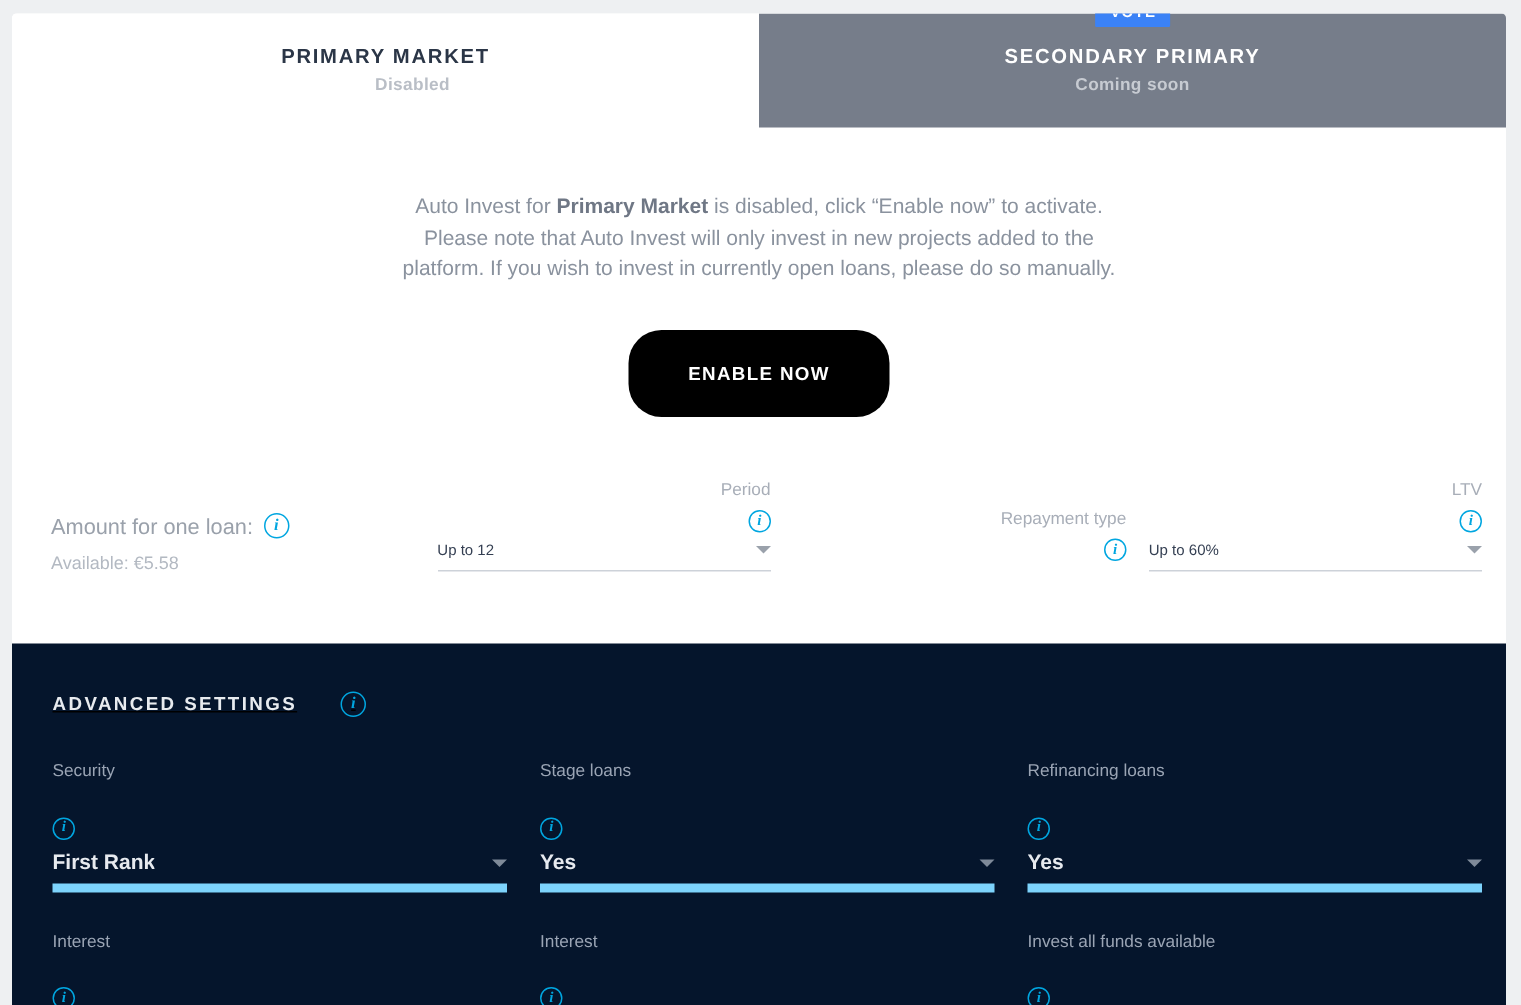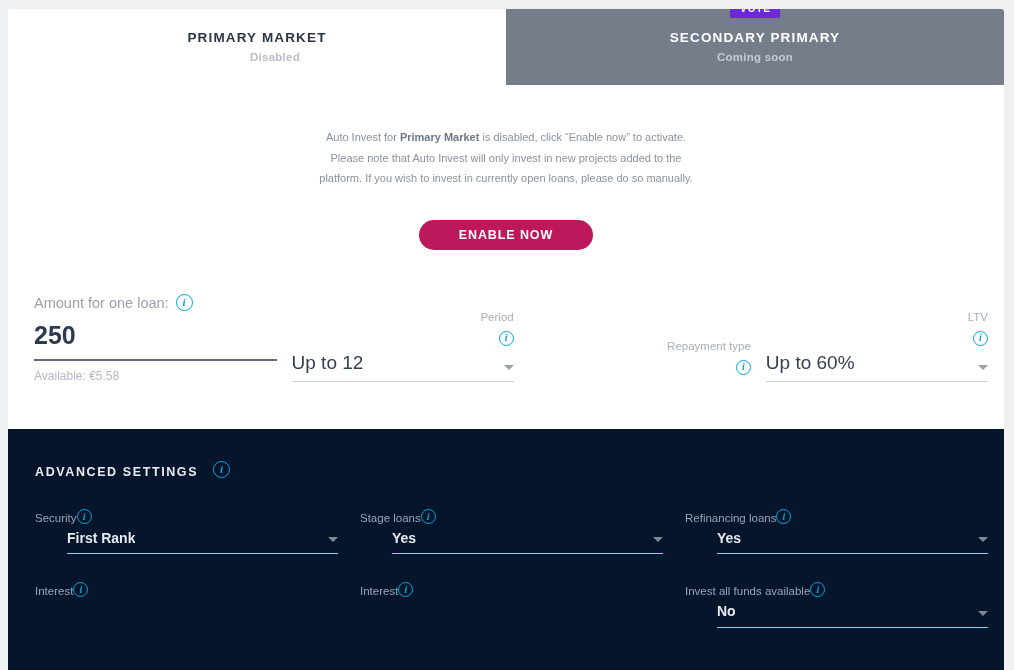--- a/index.html
+++ b/index.html
@@ -68,52 +68,52 @@
     line-height: 1;
   }
   .tab-primary .tab-sub { color: #b9bec6; padding-left: 36px; }
   .tab-secondary .tab-sub { color: #c7cbd2; }
 
   .vote-badge {
     position: absolute;
     top: -9px;
     left: 50%;
     transform: translateX(-50%);
-    background: #6d28d9;
+    background: #3b82f6;
     color: #ffffff;
     font-size: 10px;
     font-weight: 700;
     letter-spacing: 0.9px;
     padding: 4px 9px 4px 10px;
     line-height: 1;
     border-radius: 1px;
   }
 
   
   .intro {
     margin-top: 42px;
     text-align: center;
     color: #8a929e;
-    font-size: 11px;
+    font-size: 14px;
     line-height: 20.5px;
   }
   .intro b { color: #6f7785; font-weight: 700; }
 
   .cta-wrap {
     margin-top: 31px;
     display: flex;
     justify-content: center;
   }
   .cta {
-    background: #be185d;
+    background: #000000;
     color: #ffffff;
     border: none;
     border-radius: 22px;
     width: 174px;
-    height: 30px;
+    height: 58px;
     font-family: "Liberation Sans", sans-serif;
     font-size: 12.5px;
     font-weight: 700;
     letter-spacing: 0.9px;
     cursor: pointer;
   }
 
   
   .light-form {
     margin-top: 44px;
@@ -180,21 +180,21 @@
 
   .sel {
     position: relative;
     display: flex;
     align-items: flex-end;
     justify-content: space-between;
     padding-bottom: 7px;
     cursor: pointer;
   }
   .sel-val {
-    font-size: 19px;
+    font-size: 10px;
     color: #343f52;
     line-height: 1.1;
   }
   .caret {
     width: 0; height: 0;
     border-left: 5px solid transparent;
     border-right: 5px solid transparent;
     border-top: 5px solid #9aa1ab;
     margin-bottom: 4px;
     flex: none;
@@ -205,23 +205,24 @@
     position: absolute;
     left: 0;
     top: 420px;
     width: 996px;
     height: 241px;
     background: #05152c;
     padding: 0 16px;
   }
   .adv-head {
     display: flex;
-    align-items: flex-end;
-    gap: 15px;
+    align-items: center;
+    gap: 29px;
     padding: 32px 0 0 11px;
+    text-decoration: underline;
   }
   .adv-title {
     color: #e8ebef;
     font-size: 12.5px;
     font-weight: 700;
     letter-spacing: 1.6px;
     line-height: 1;
   }
 
   .adv-grid {
@@ -230,38 +231,39 @@
     margin-top: 31px;
   }
   .adv-col { width: 326px; }
   .adv-col + .adv-col { margin-left: 0; }
   .adv-col.c2 { margin-left: 22px; }
   .adv-col.c3 { margin-left: 22px; }
 
   .adv-fld { margin-bottom: 28px; }
   .adv-lbl {
     display: flex;
-    align-items: flex-end;
-    gap: 0;
+    align-items: flex-start;
+    gap: 24px;
     color: #9aa4b4;
     font-size: 11.5px;
     line-height: 1;
     margin-bottom: 7px;
     white-space: nowrap;
+    flex-direction: column;
   }
   .adv-val {
     font-size: 14px;
     font-weight: 700;
     color: #e7eaef;
     line-height: 1.1;
     white-space: nowrap;
     overflow: hidden;
     text-overflow: ellipsis;
   }
-  .adv-ul { border-bottom: 1px solid #7dd3fc; margin-left: 32px; }
+  .adv-ul { border-bottom: 6px solid #7dd3fc; }
   .caret-d {
     width: 0; height: 0;
     border-left: 5px solid transparent;
     border-right: 5px solid transparent;
     border-top: 5px solid #7f8a99;
     margin-bottom: 4px;
     flex: none;
   }
 </style>
 </head>
@@ -292,23 +294,20 @@
       <button class="cta">ENABLE NOW</button>
     </div>
 
     <div class="light-form">
 
       <div class="fld fld-amount">
         <div class="lbl lbl-amount">
           <span>Amount for one loan:</span>
           <span class="info info-lg">i</span>
         </div>
-        <div class="ul-strong">
-          <input class="val-amount" type="text" value="250" style="">
-        </div>
         <div class="helper">Available: €5.58</div>
       </div>
 
       <div class="fld fld-light">
         <div class="lbl lbl-sm">
           <span>Period</span>
           <span class="info">i</span>
         </div>
         <div class="sel ul-light">
           <span class="sel-val">Up to 12</span>

